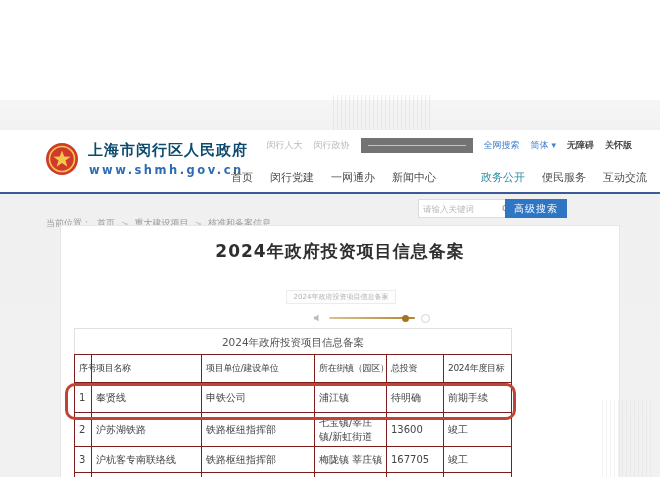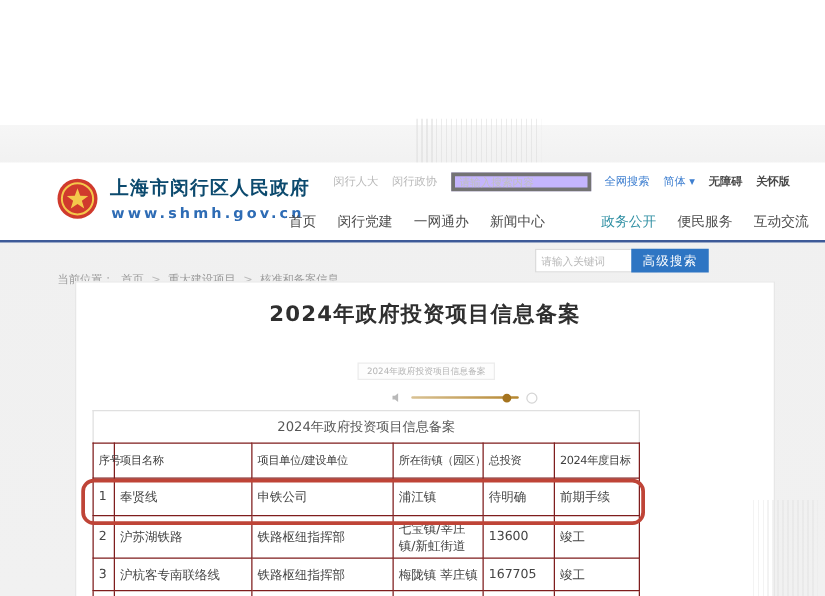--- a/index.html
+++ b/index.html
@@ -26,34 +26,34 @@
     background:#fff; border-bottom:2px solid #3d5a98; z-index:2; }
   .logo { position:absolute; left:45px; top:12px; width:34px; height:34px; }
   .site-title { position:absolute; left:88px; top:11px; font-size:15px; font-weight:bold;
     color:#0c4a6e; letter-spacing:1px; }
   .site-url { position:absolute; left:89px; top:33px; font-size:11.5px; color:#2e6cb5;
     letter-spacing:2.5px; font-weight:bold; }
   .top-links { position:absolute; right:28px; top:8px; display:flex; align-items:center;
     gap:11px; font-size:9px; color:#b9b9b9; }
   .top-links .dark { color:#4a4a4a; font-weight:bold; }
   .top-links .blue { color:#3e7fd0; }
-  .hdr-search { width:112px; height:15px; border:3px solid #737373; background:#c4b5fd;
+  .hdr-search { width:112px; height:15px; border:7px solid #737373; background:#f9a8d4;
     font-size:8.5px; color:#666; padding:0 4px; outline:none; }
   .hdr-search::placeholder { color:#c0c0c0; }
   .nav { position:absolute; left:231px; bottom:7px; display:flex; gap:17px;
     font-size:11px; color:#4d4d4d; white-space:nowrap; }
   .nav span { cursor:pointer; }
   .nav span.active { color:#2f8fa3;margin-left:28px; }
 
   
   .crumb-row { position:absolute; left:0; top:96px; width:660px; height:28px; z-index:2; }
   .crumbs { position:absolute; left:46px; top:21px; font-size:9px; color:#9a9a9a;
     display:flex; gap:6px; align-items:center; }
   .crumbs .sep { color:#bbb; }
-  .kw-box { position:absolute; left:428px; top:3px; width:98px; height:19px;
+  .kw-box { position:absolute; left:418px; top:3px; width:98px; height:19px;
     border:1px solid #dcdcdc; background:#fff; display:flex; align-items:center; }
   .kw-box input { flex:1; border:none; outline:none; font-size:8.5px; color:#666;
     padding:0 4px; background:transparent; width:66px; }
   .kw-box input::placeholder { color:#b8b8b8; }
   .adv-btn { position:absolute; left:505px; top:3px; width:62px; height:19px;
     background:#2e75c3; color:#fff; border:none; font-size:10px; letter-spacing:1px;
     cursor:pointer; font-family:inherit; }
 
   
   .card { position:absolute; left:60px; top:125px; width:560px; height:300px;

